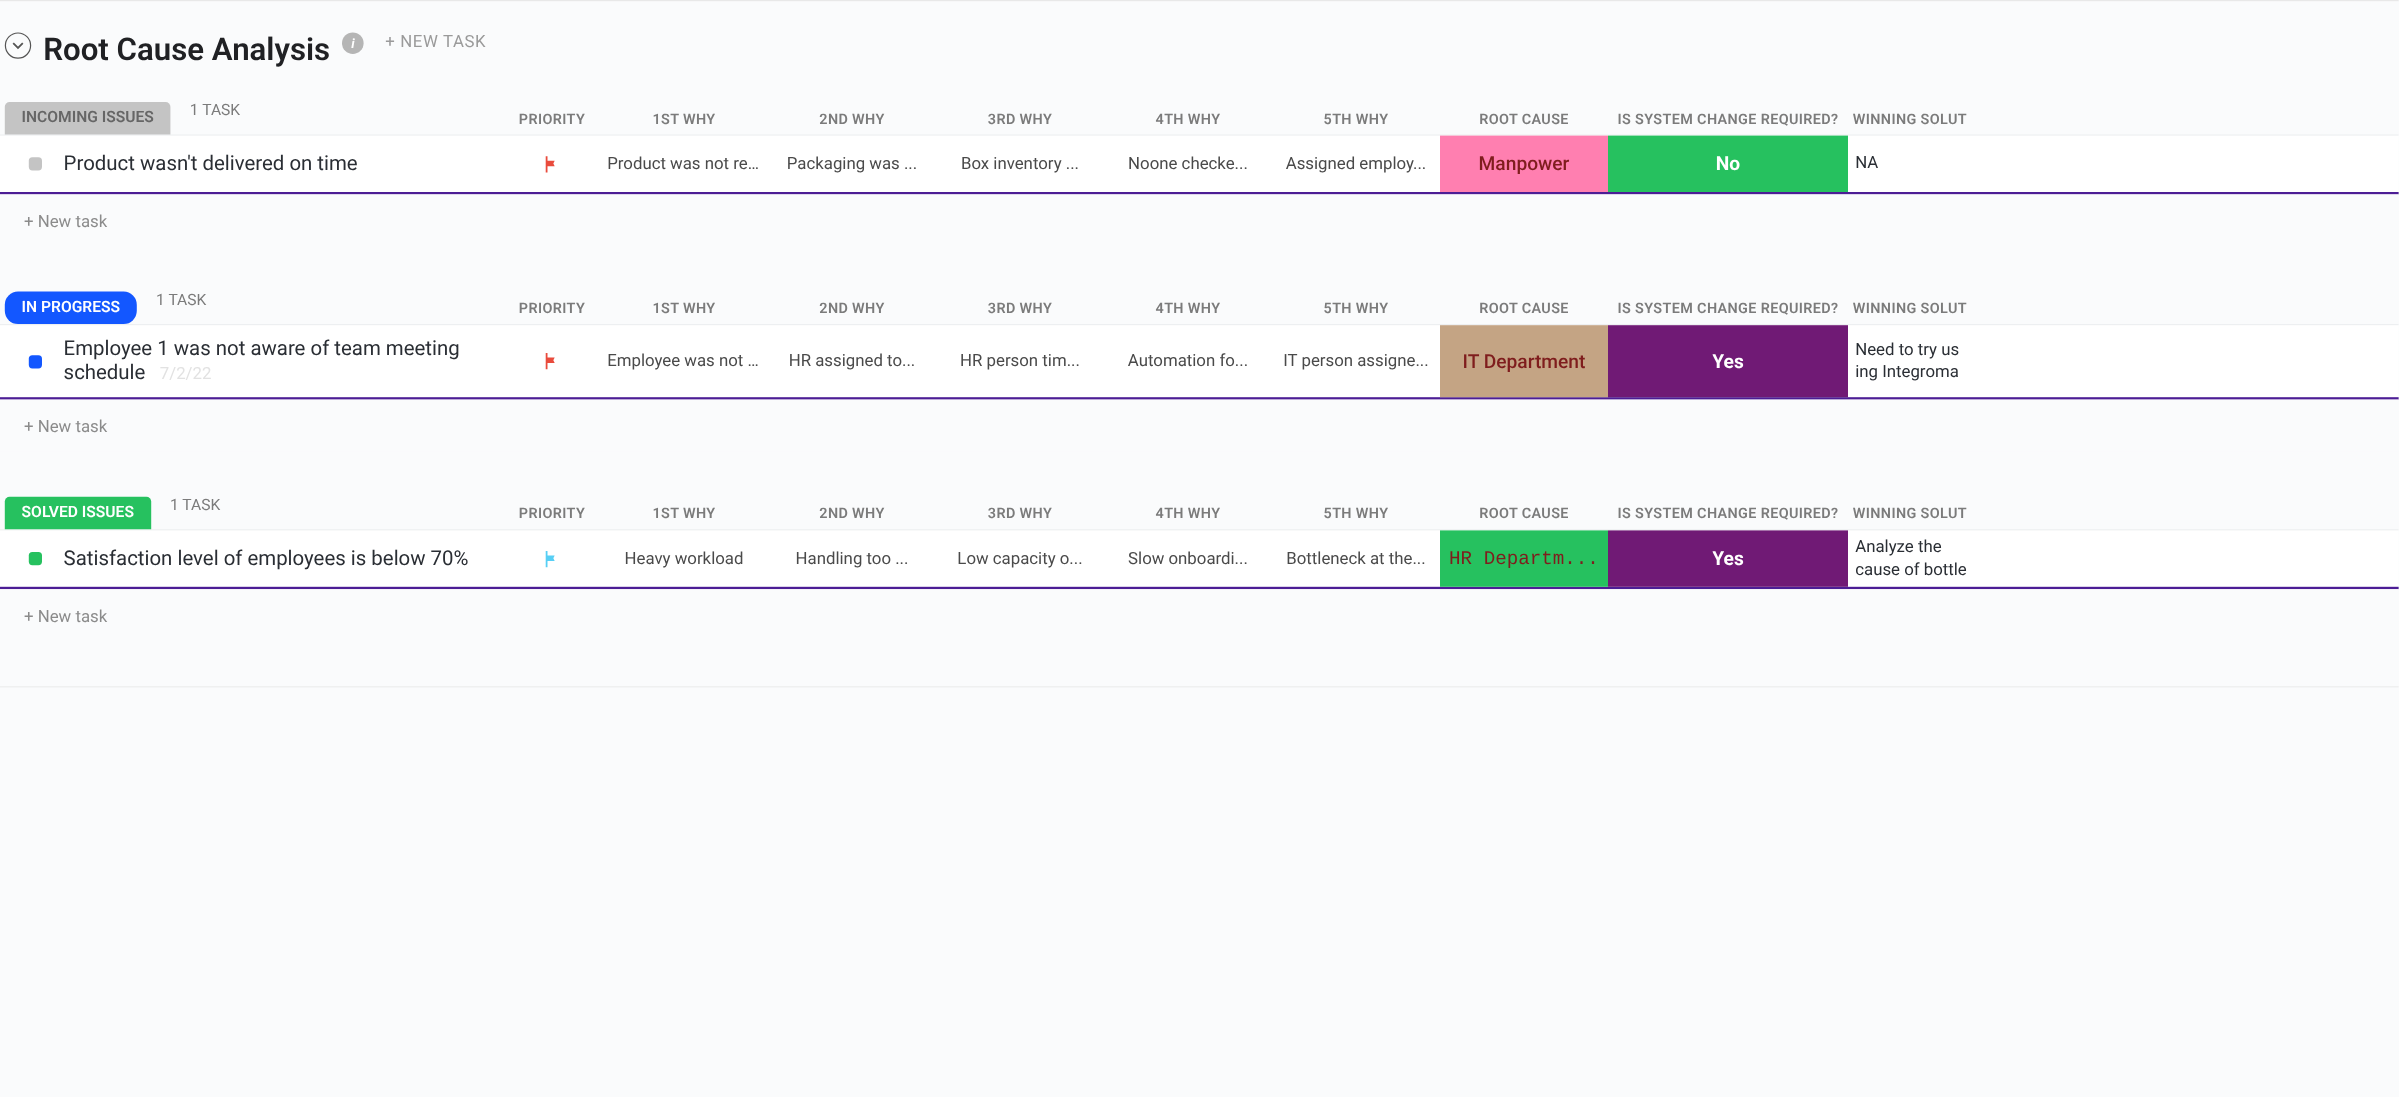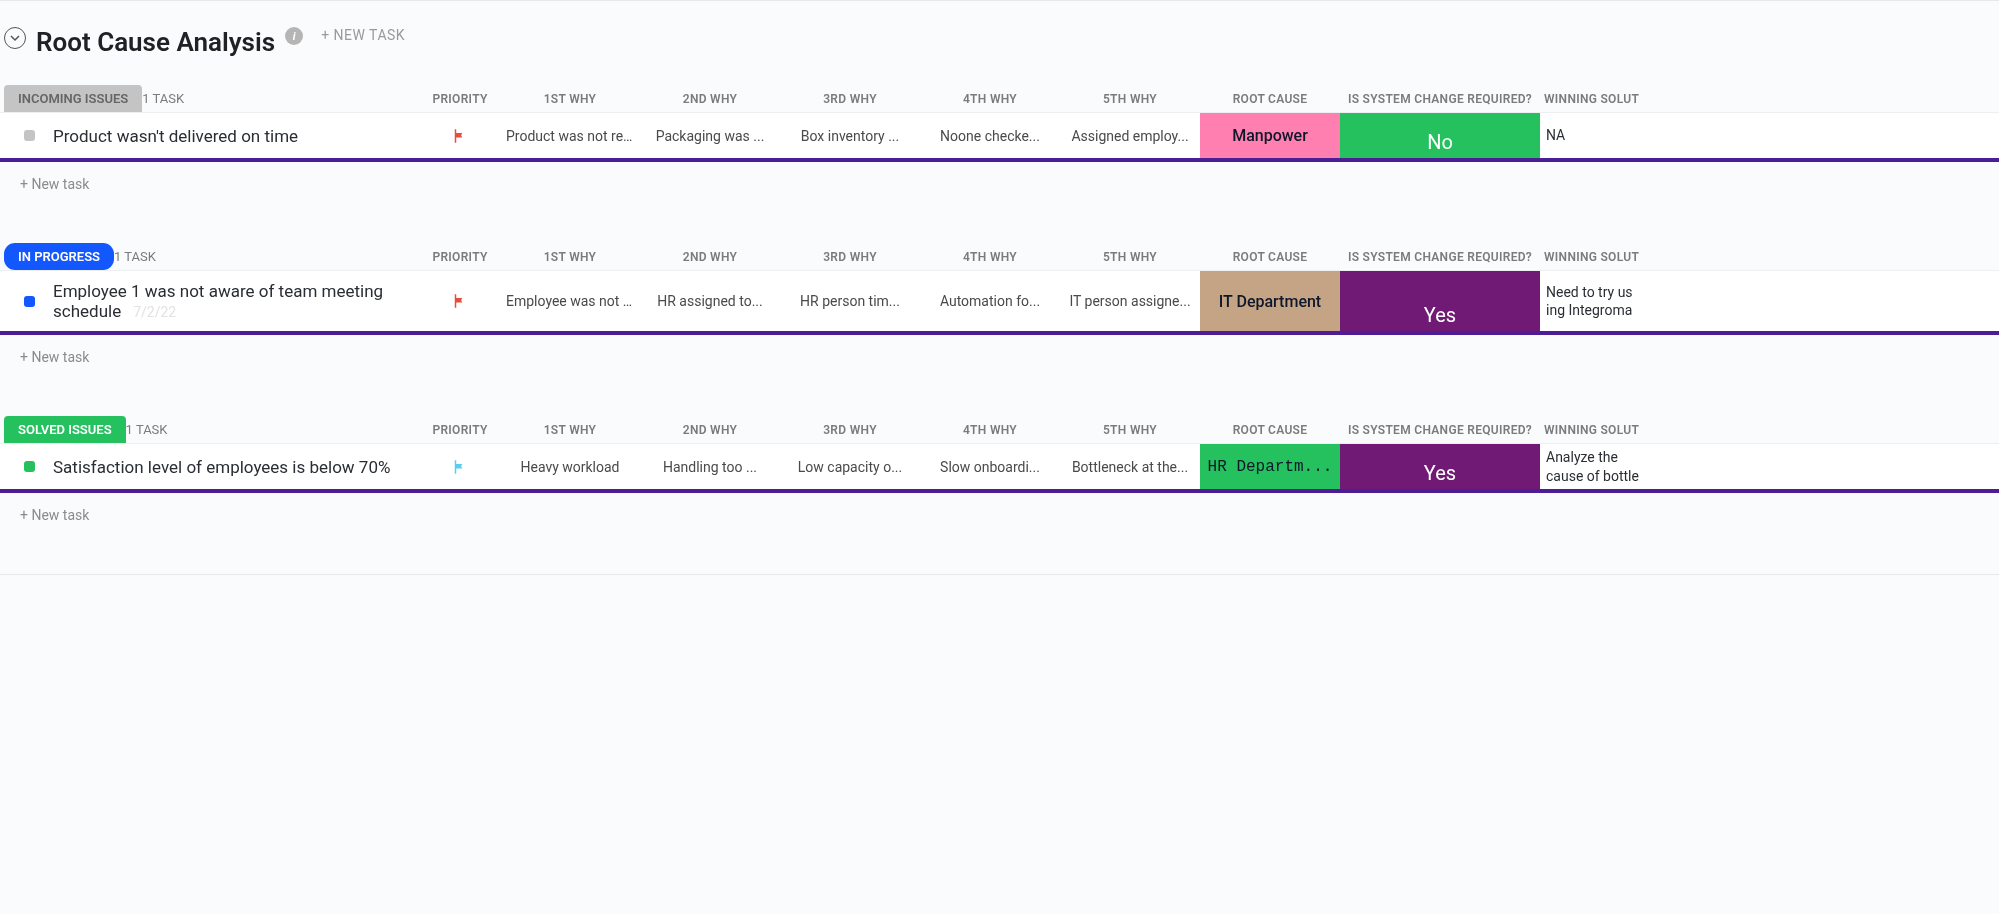--- a/index.html
+++ b/index.html
@@ -52,21 +52,21 @@
     }
     .group-block { margin-bottom: 38px; }
     .group-header {
       display: flex;
       align-items: center;
       padding: 0 0 0 0;
     }
     .group-title-col {
       width: 420px;
       display: flex;
-      align-items: center;
+      gap: 16px;
       padding-left: 4px;
     }
     .status-pill {
       padding: 6px 14px;
       font-size: 13px;
       font-weight: 600;
       border-radius: 4px 4px 0 0;
       color: #fff;
       display: inline-block;
     }
@@ -92,21 +92,21 @@
       padding: 6px 4px;
       white-space: nowrap;
       overflow: hidden;
       text-overflow: ellipsis;
     }
     .task-row {
       display: flex;
       align-items: stretch;
       background: #fff;
       border-top: 1px solid #edeff1;
-      border-bottom: 4px solid #4c1d95;
+      border-bottom: 2px solid #4c1d95;
       min-height: 50px;
     }
     .task-title-cell {
       width: 420px;
       display: flex;
       align-items: center;
       gap: 18px;
       padding: 10px 8px 10px 24px;
       font-size: 17px;
       color: #2a2e34;
@@ -142,32 +142,31 @@
     }
     .cell span {
       white-space: nowrap;
       overflow: hidden;
       text-overflow: ellipsis;
       max-width: 100%;
     }
     .flag-red svg path { fill: #e94b3c; }
     .flag-sky svg path { fill: #57cff5; }
     .root-cause {
-      color: #0f172a;
+      color: #7f1d1d;
       font-weight: 500;
       font-size: 16px;
     }
     .root-cause.manpower { background: #ff7fb0; }
     .root-cause.it { background: #c4a484; }
     .root-cause.hr { background: #26c15f; font-family: Liberation Mono, monospace; }
     .sys-change {
       color: #fff;
-      font-weight: 400;
-      font-size: 20px;
-      align-items: flex-end;
+      font-weight: 700;
+      font-size: 16px;
     }
     .sys-change.no { background: #26c15f; }
     .sys-change.yes { background: #701a75; }
     .winning {
       justify-content: flex-start;
       text-align: left;
       font-size: 14px;
       color: #2a2e34;
       line-height: 1.3;
       white-space: normal;

